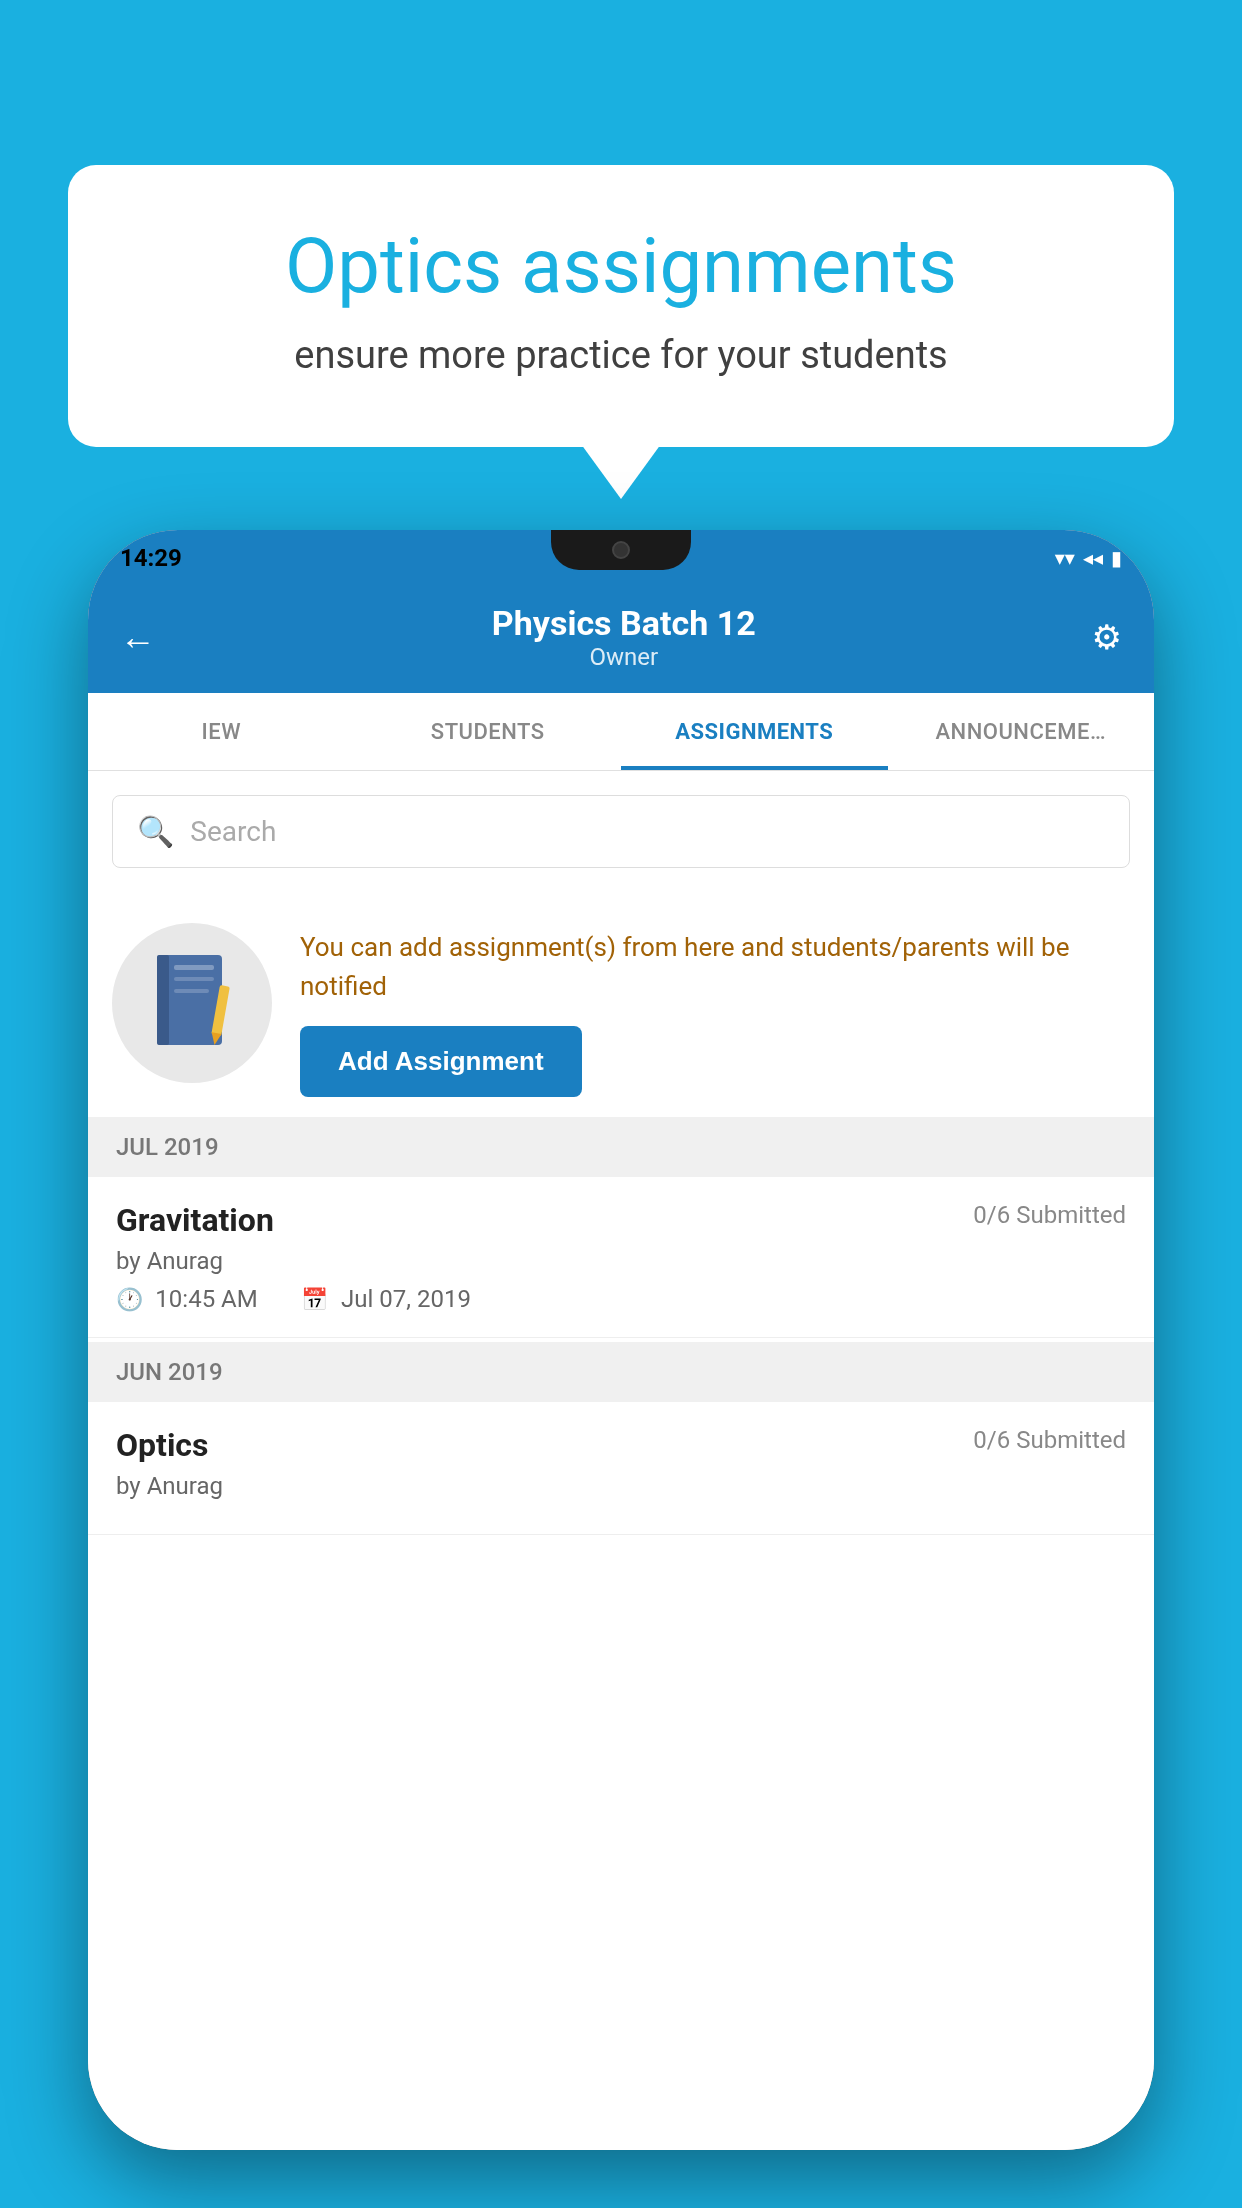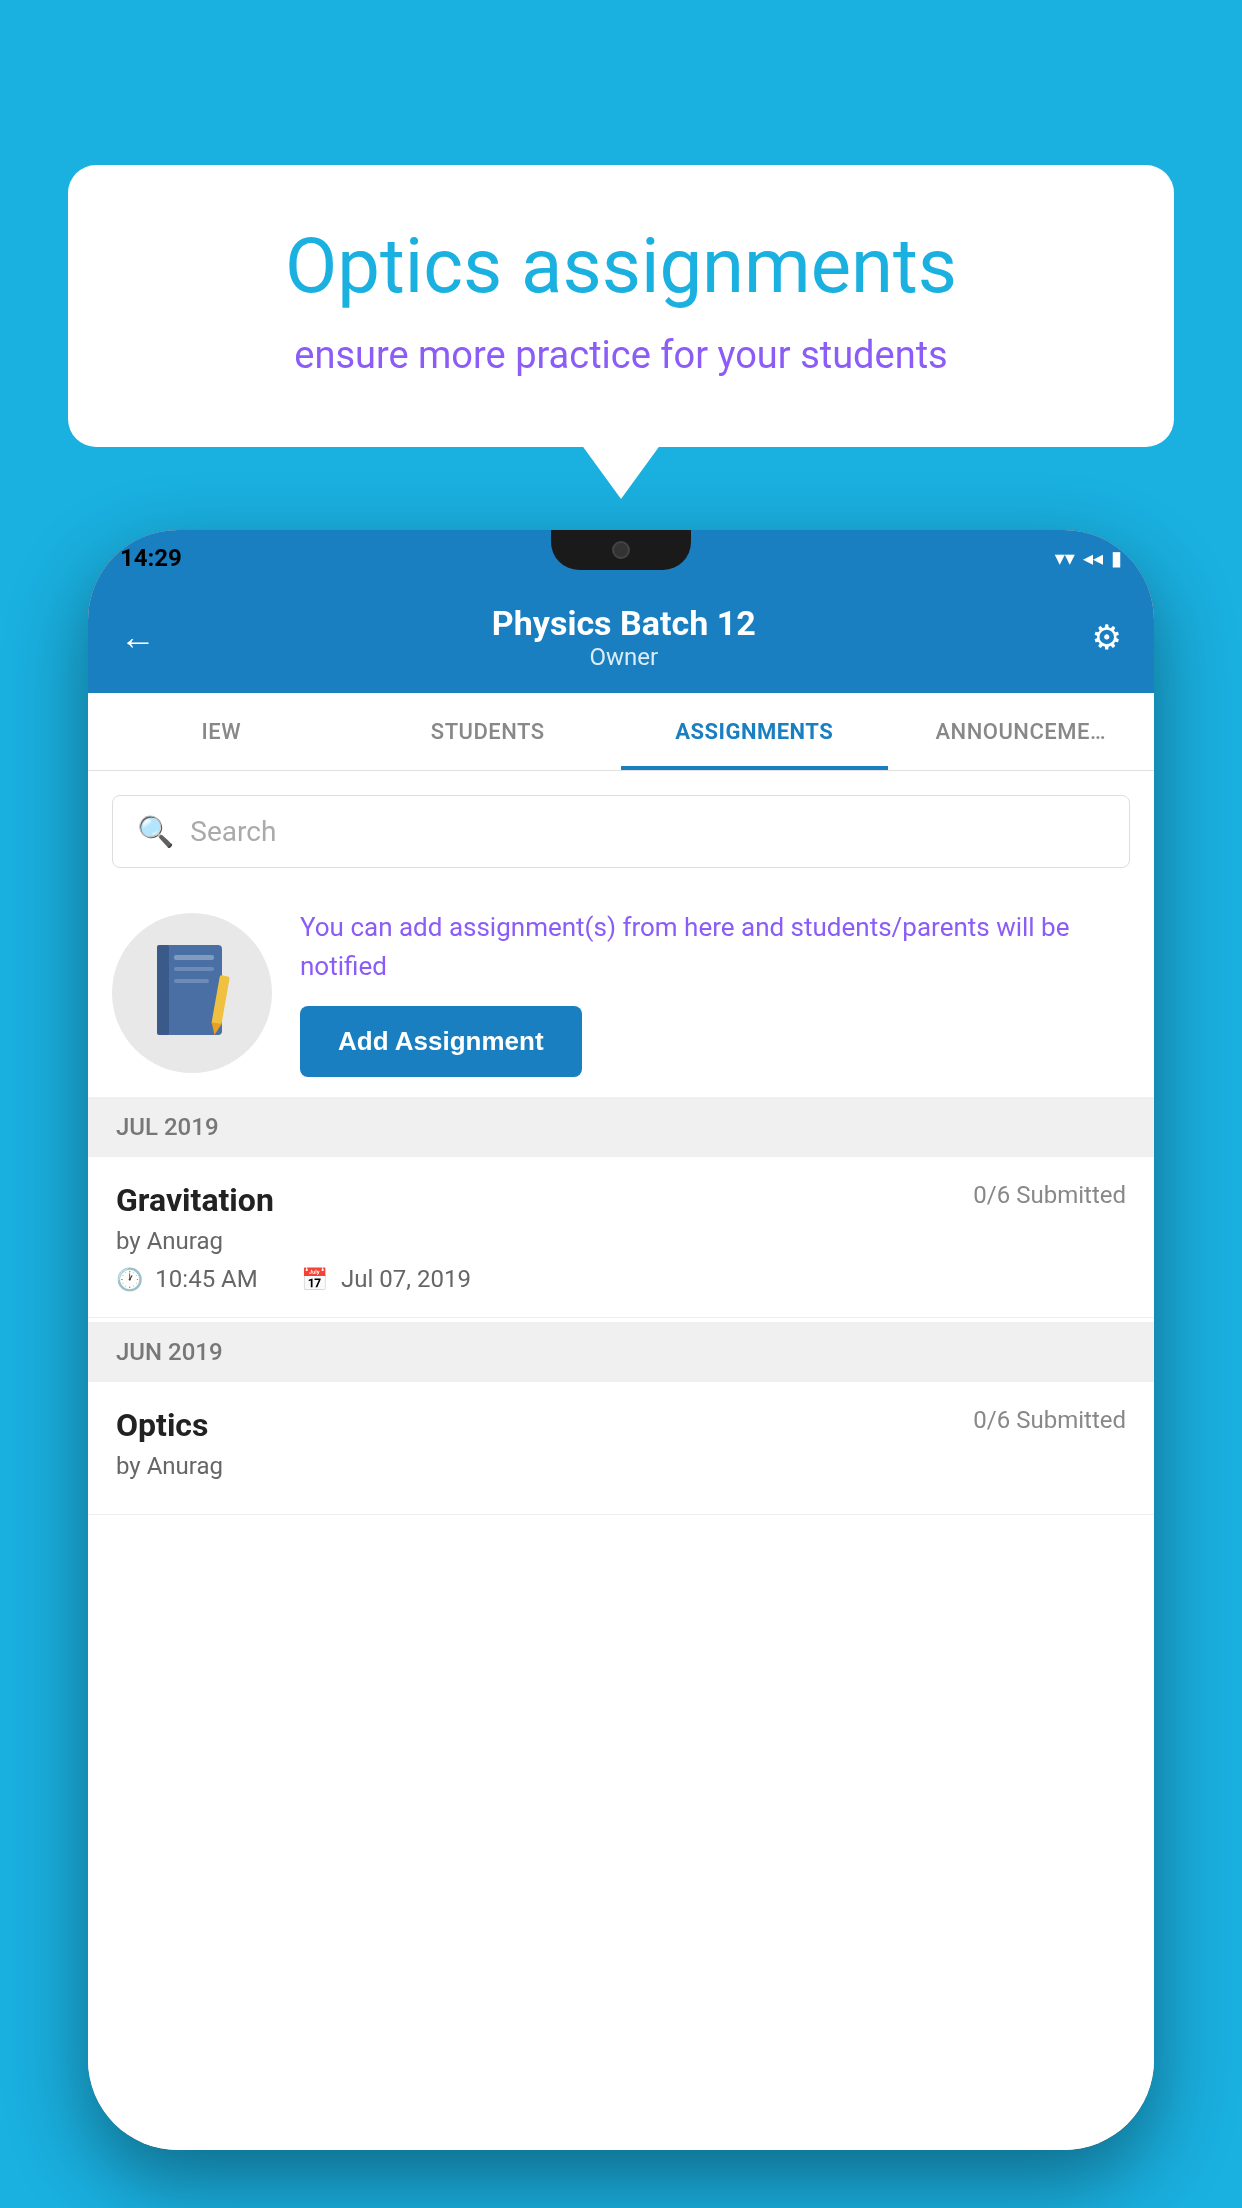--- a/index.html
+++ b/index.html
@@ -45,21 +45,21 @@
     .speech-bubble-title {
       font-size: 76px;
       color: #1ab0e0;
       font-weight: 400;
       margin-bottom: 24px;
       line-height: 1.1;
     }
 
     .speech-bubble-subtitle {
       font-size: 38px;
-      color: #8b5cf6;
+      color: #404040;
       font-weight: 400;
     }
 
     
     .phone-frame {
       position: absolute;
       top: 530px;
       left: 88px;
       right: 88px;
       height: 1620px;
@@ -237,24 +237,25 @@
       display: flex;
       align-items: center;
       justify-content: center;
     }
 
     .info-text {
       flex: 1;
     }
 
     .info-description {
-      color: #8b5cf6;
+      color: #a16207;
       font-size: 26px;
       line-height: 1.5;
       margin-bottom: 20px;
+      margin-top: 20px;
     }
 
     .add-assignment-btn {
       background: #1a7fc1;
       color: white;
       border: none;
       border-radius: 8px;
       padding: 20px 38px;
       font-size: 26px;
       font-weight: 600;

